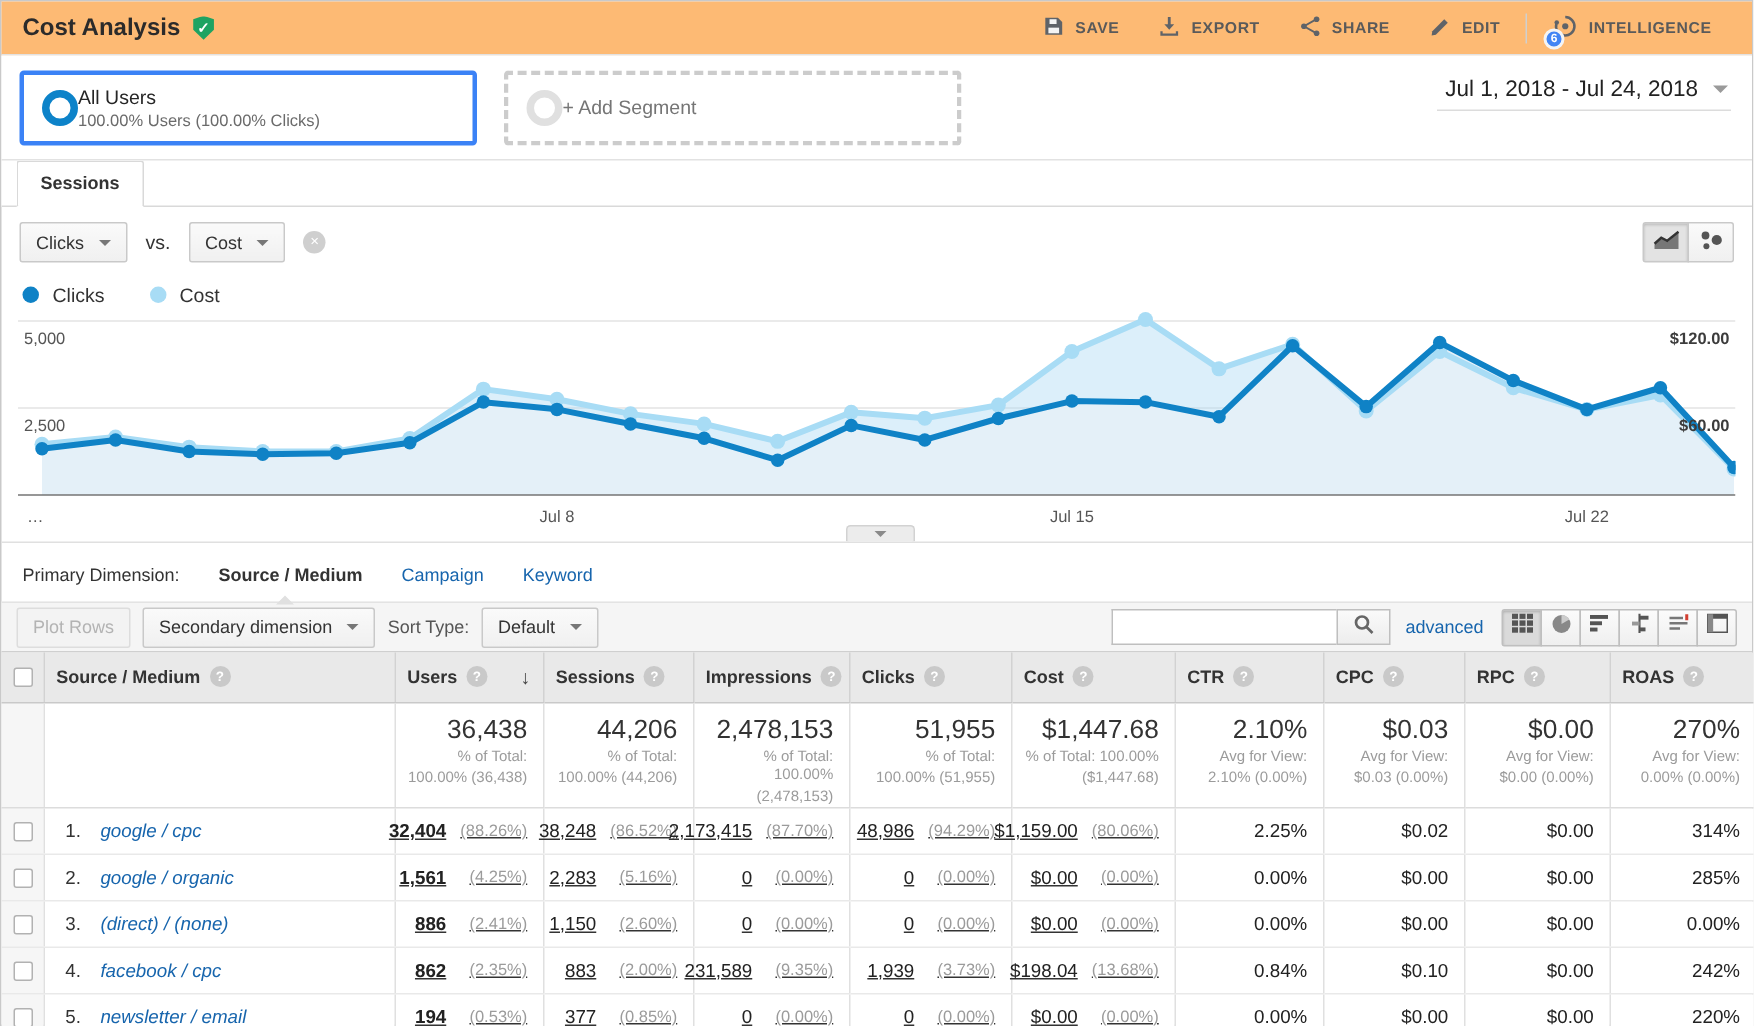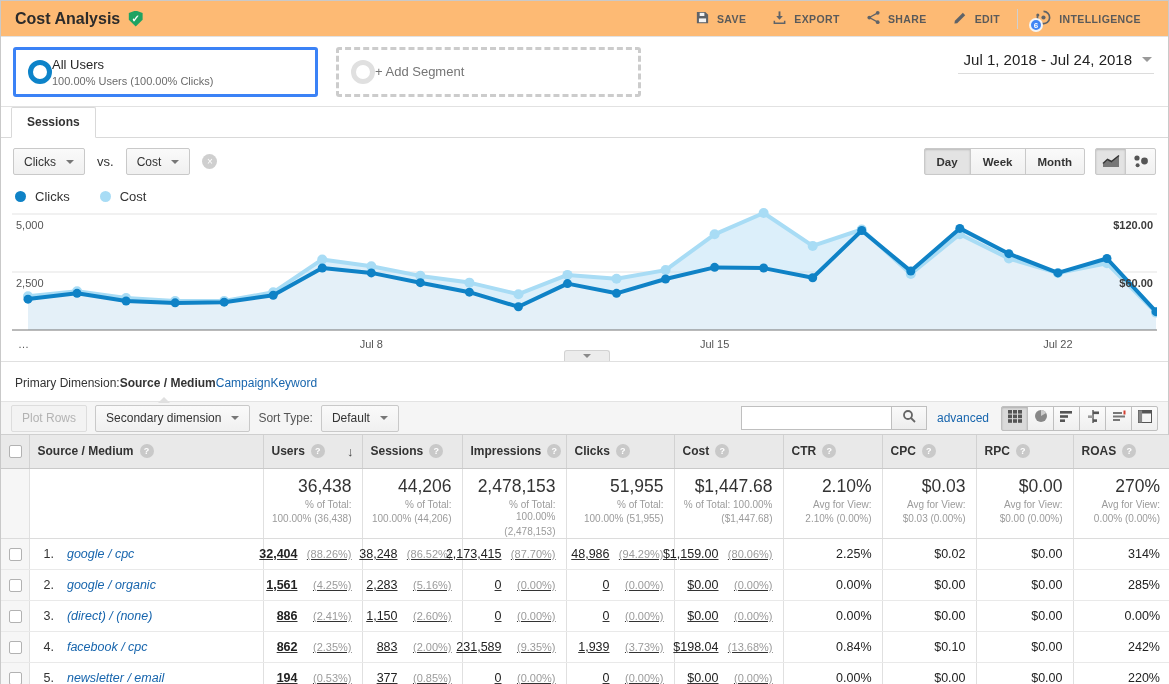--- a/index.html
+++ b/index.html
@@ -63,21 +63,21 @@
   .legend-dot { width:11px; height:11px; border-radius:50%; }
 
   
   .chart-wrap { position:relative; height:158px; border-bottom:1px solid #e0e0e0; padding:4px 11px 0; }
   .chart-wrap svg { display:block; }
   .collapse-tab { position:absolute; left:563px; bottom:0; width:46px; height:11px; background:#ececec;
     border:1px solid #d2d2d2; border-bottom:none; border-radius:3px 3px 0 0; cursor:pointer; }
   .collapse-tab .caret-down { margin:3px auto 0; border-left-width:4px; border-right-width:4px; border-top-width:4px; border-top-color:#8a8a8a; }
 
   
-  .dimrow { display:flex; align-items:center; padding:14px 14px 11px; font-size:12px; }
+  .dimrow { display:flex; align-items:center; gap:26px; padding:14px 14px 11px; font-size:12px; }
   .dim-label { color:#333; }
   .dim-active { font-weight:bold; color:#333; position:relative; }
   .dim-active::after { content:""; position:absolute; left:40%; bottom:-13px; border:6px solid transparent; border-bottom:6px solid #e0e0e0; }
   .dim-link { color:#1765ad; cursor:pointer; }
 
   
   .ttoolbar { height:34px; background:#f5f5f5; border-top:1px solid #e3e3e3; border-bottom:1px solid #cfcfcf;
     display:flex; align-items:center; gap:8px; padding:0 10px; }
   .sort-label { font-size:12px; color:#555; }
   .search-wrap { margin-left:auto; display:flex; align-items:center; }
@@ -203,25 +203,20 @@
       <span>Clicks</span>
       <span class="caret-down"></span>
     </div>
     <span class="vs-label">vs.</span>
     <div class="gbtn">
       <span>Cost</span>
       <span class="caret-down"></span>
     </div>
     <span class="remove-metric"></span>
     <div class="controls-right">
-      <div class="btn-group">
-        <div class="gbtn active">Day</div>
-        <div class="gbtn">Week</div>
-        <div class="gbtn">Month</div>
-      </div>
       <div class="btn-group">
         <div class="gbtn icon-gbtn active">
           <span><svg width="18" height="14" viewBox="0 0 18 14">
                 <path d="M1 13h16V2l-7 6-4-2-5 4z" fill="#777"></path>
                 <path d="M1 9.5l4.5-4 4 2L17 1.5" stroke="#333" fill="none" stroke-width="1.6"></path>
               </svg></span>
         </div>
         <div class="gbtn icon-gbtn">
           <span><svg width="16" height="14" viewBox="0 0 16 14" fill="#555">
                 <circle cx="4" cy="4" r="2.6"></circle>

